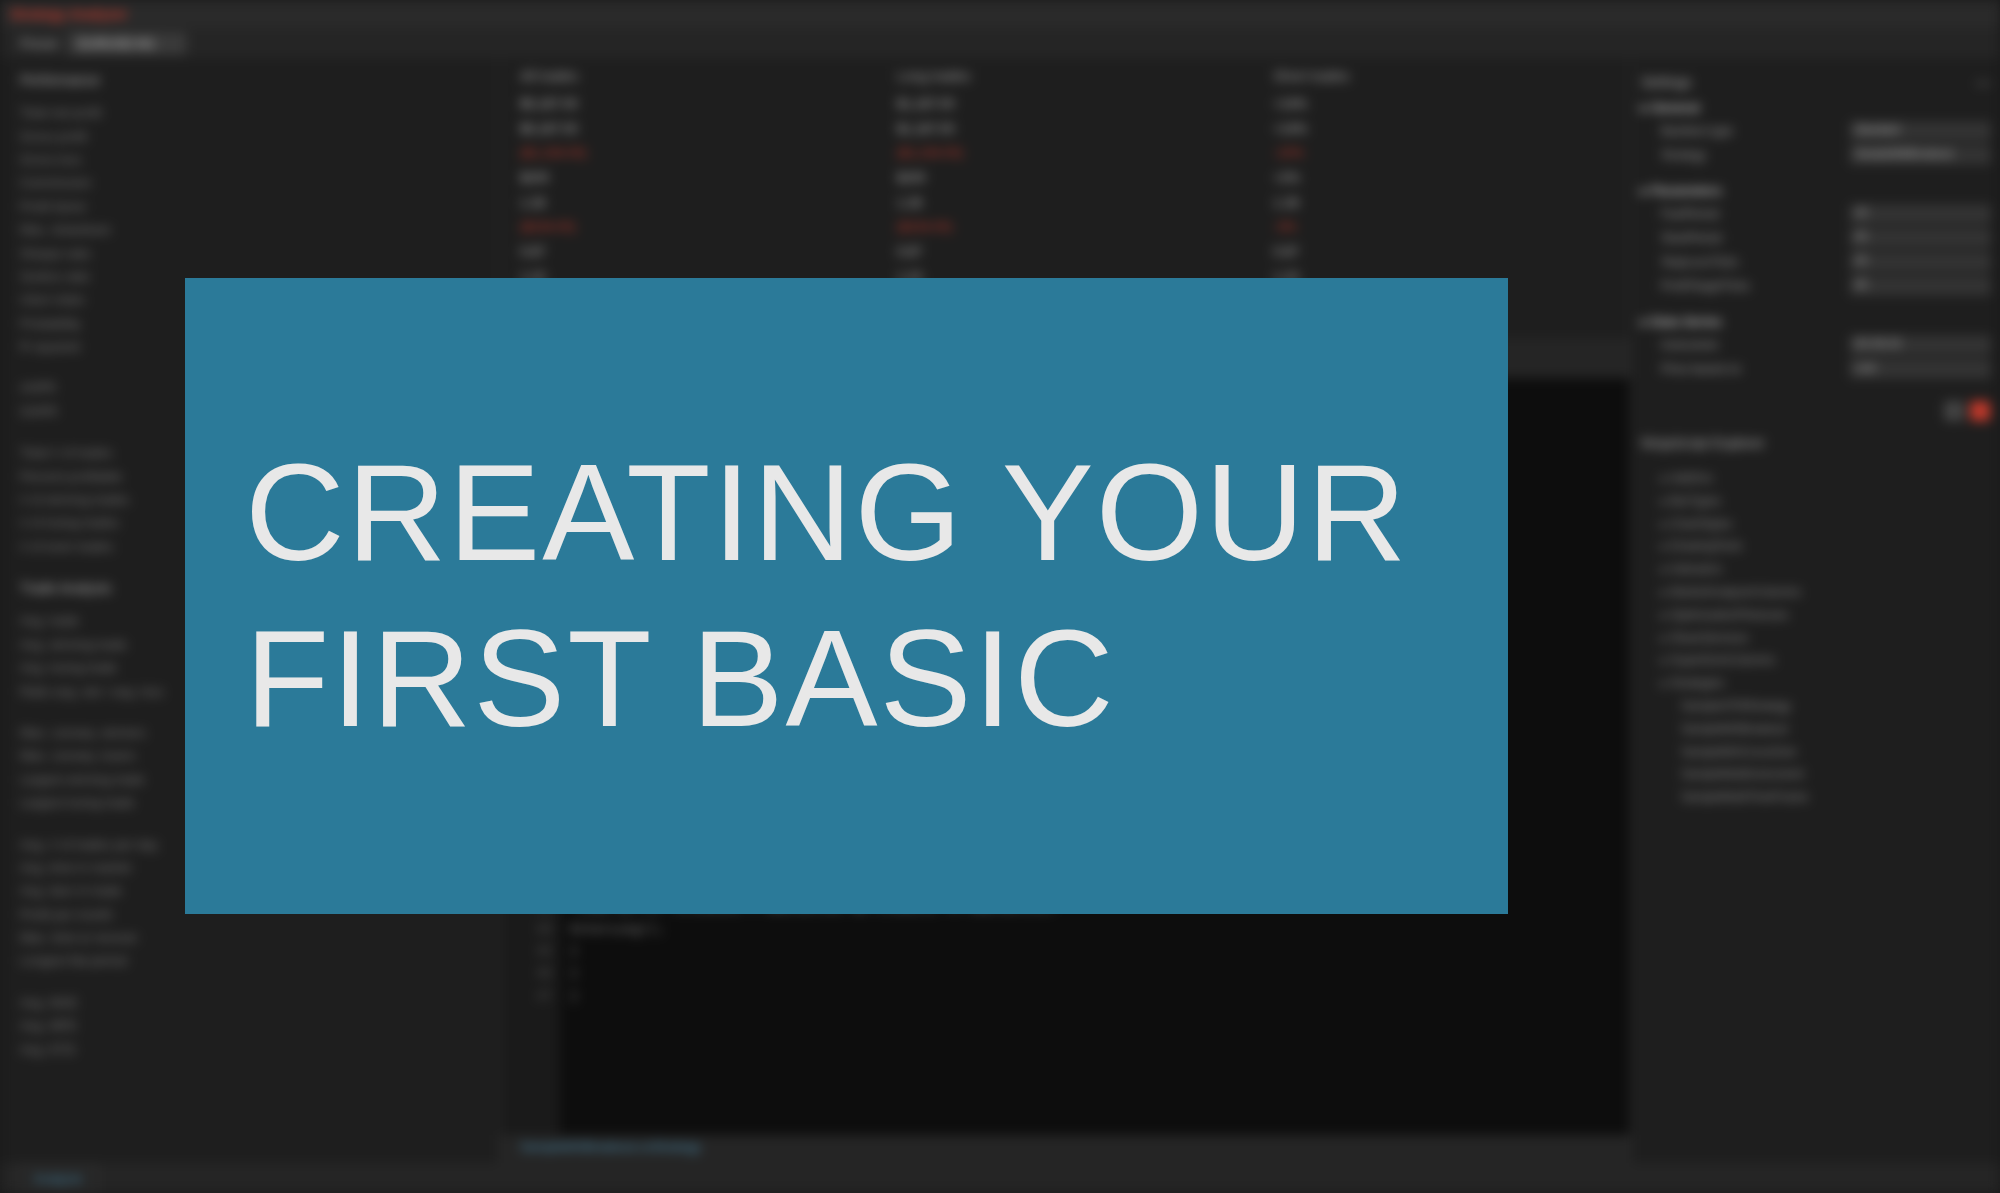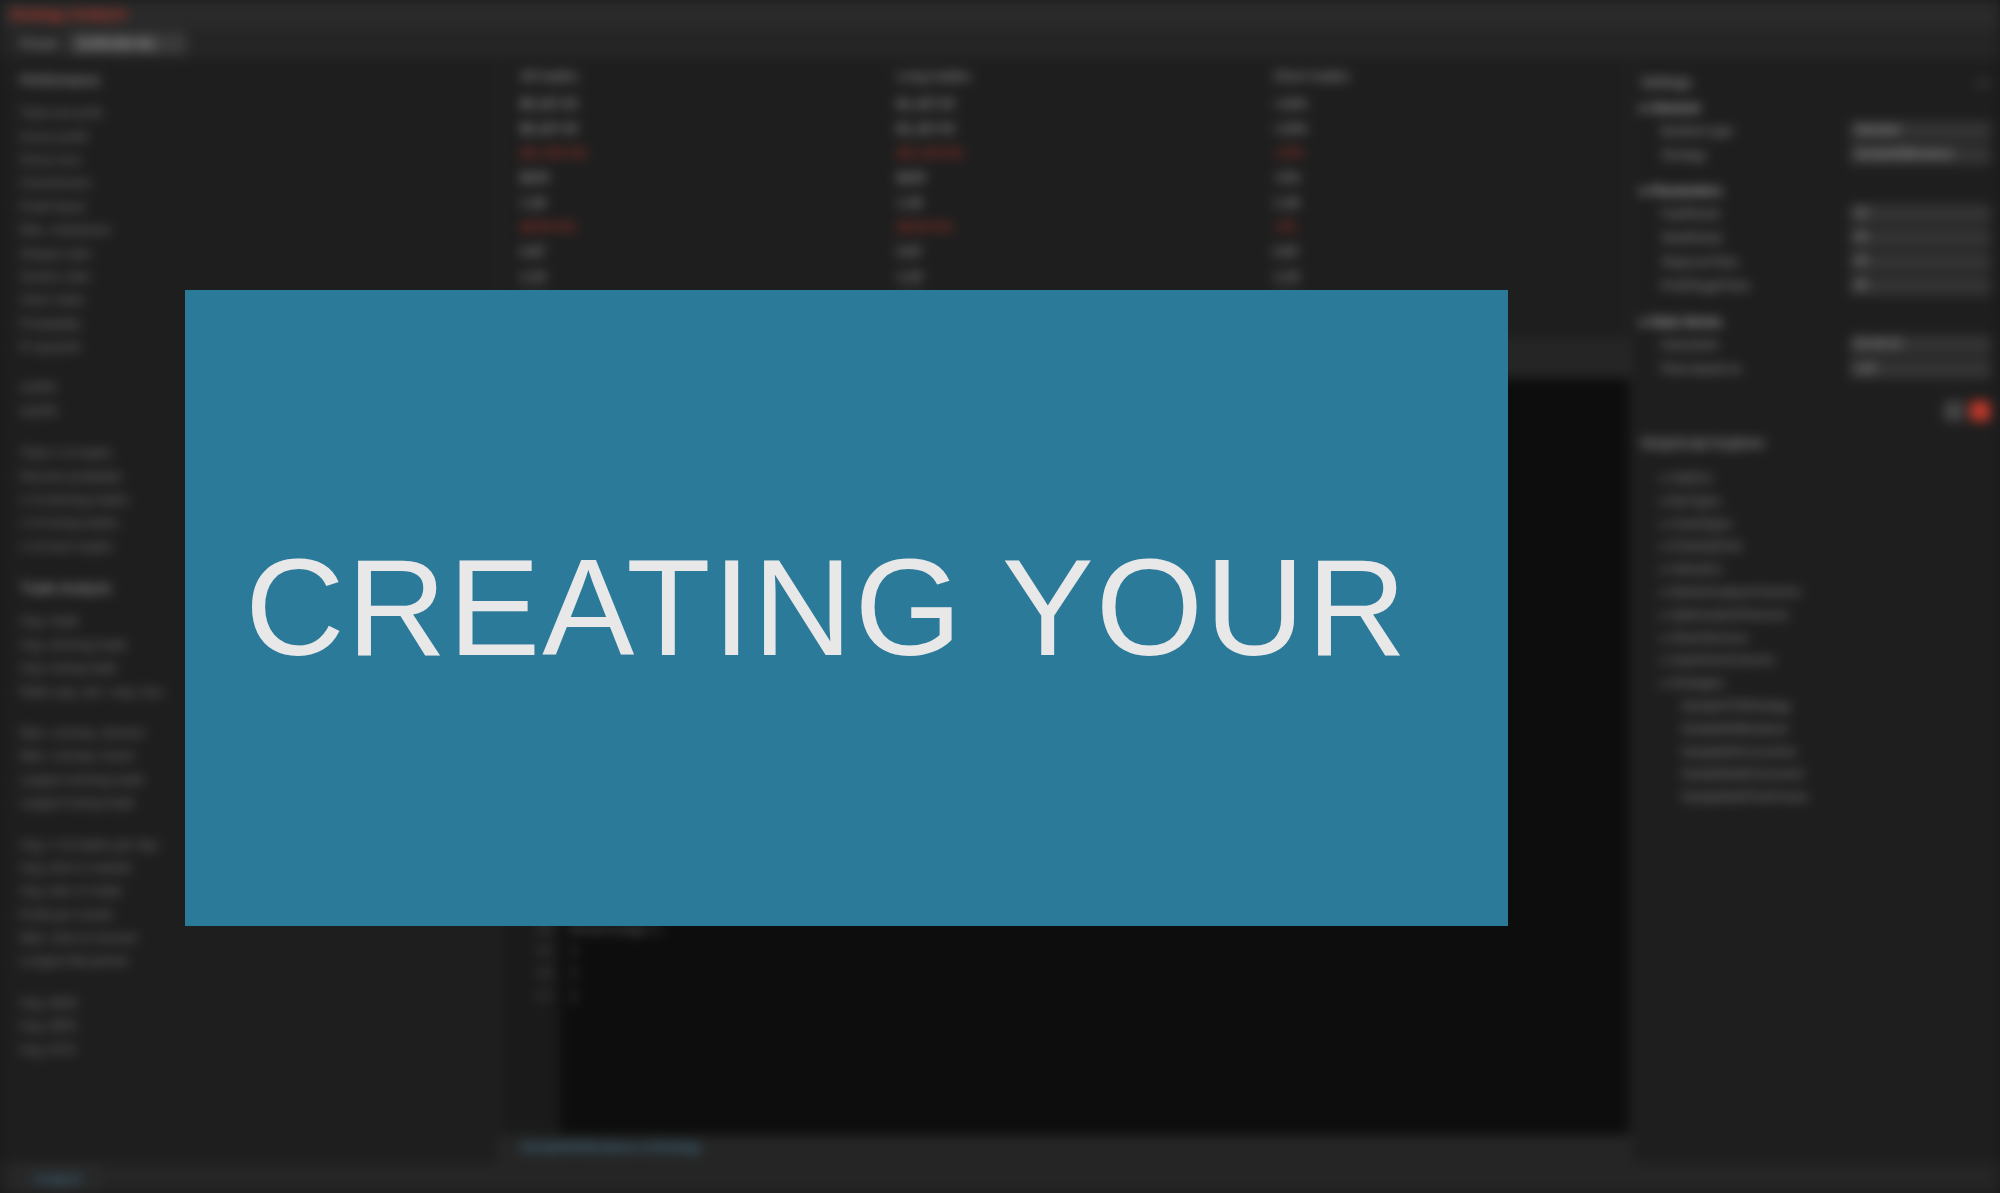--- a/index.html
+++ b/index.html
@@ -184,21 +184,21 @@
 }
 .bottom-tab {
   color: #4a8aaa;
   font-size: 13px;
   padding: 4px 12px;
   border: 1px solid #444;
 }
 .overlay-banner {
   position: absolute;
   left: 185px;
-  top: 290px;
+  top: 278px;
   width: 1323px;
   height: 636px;
   background: #2b7a99;
   display: flex;
   align-items: center;
   padding: 0 60px;
 }
 .overlay-text {
   color: #e8e8e8;
   font-size: 138px;
@@ -476,14 +476,15 @@
     </div>
   </div>
   <div class="bottom-bar">
     <div class="bottom-tab">Analyzer</div>
   </div>
 </div>
 
 <div class="overlay-banner">
   <div class="overlay-text">
     <div>CREATING YOUR</div>
+    <div>FIRST BASIC</div>
   </div>
 </div>
 
 </body></html>

